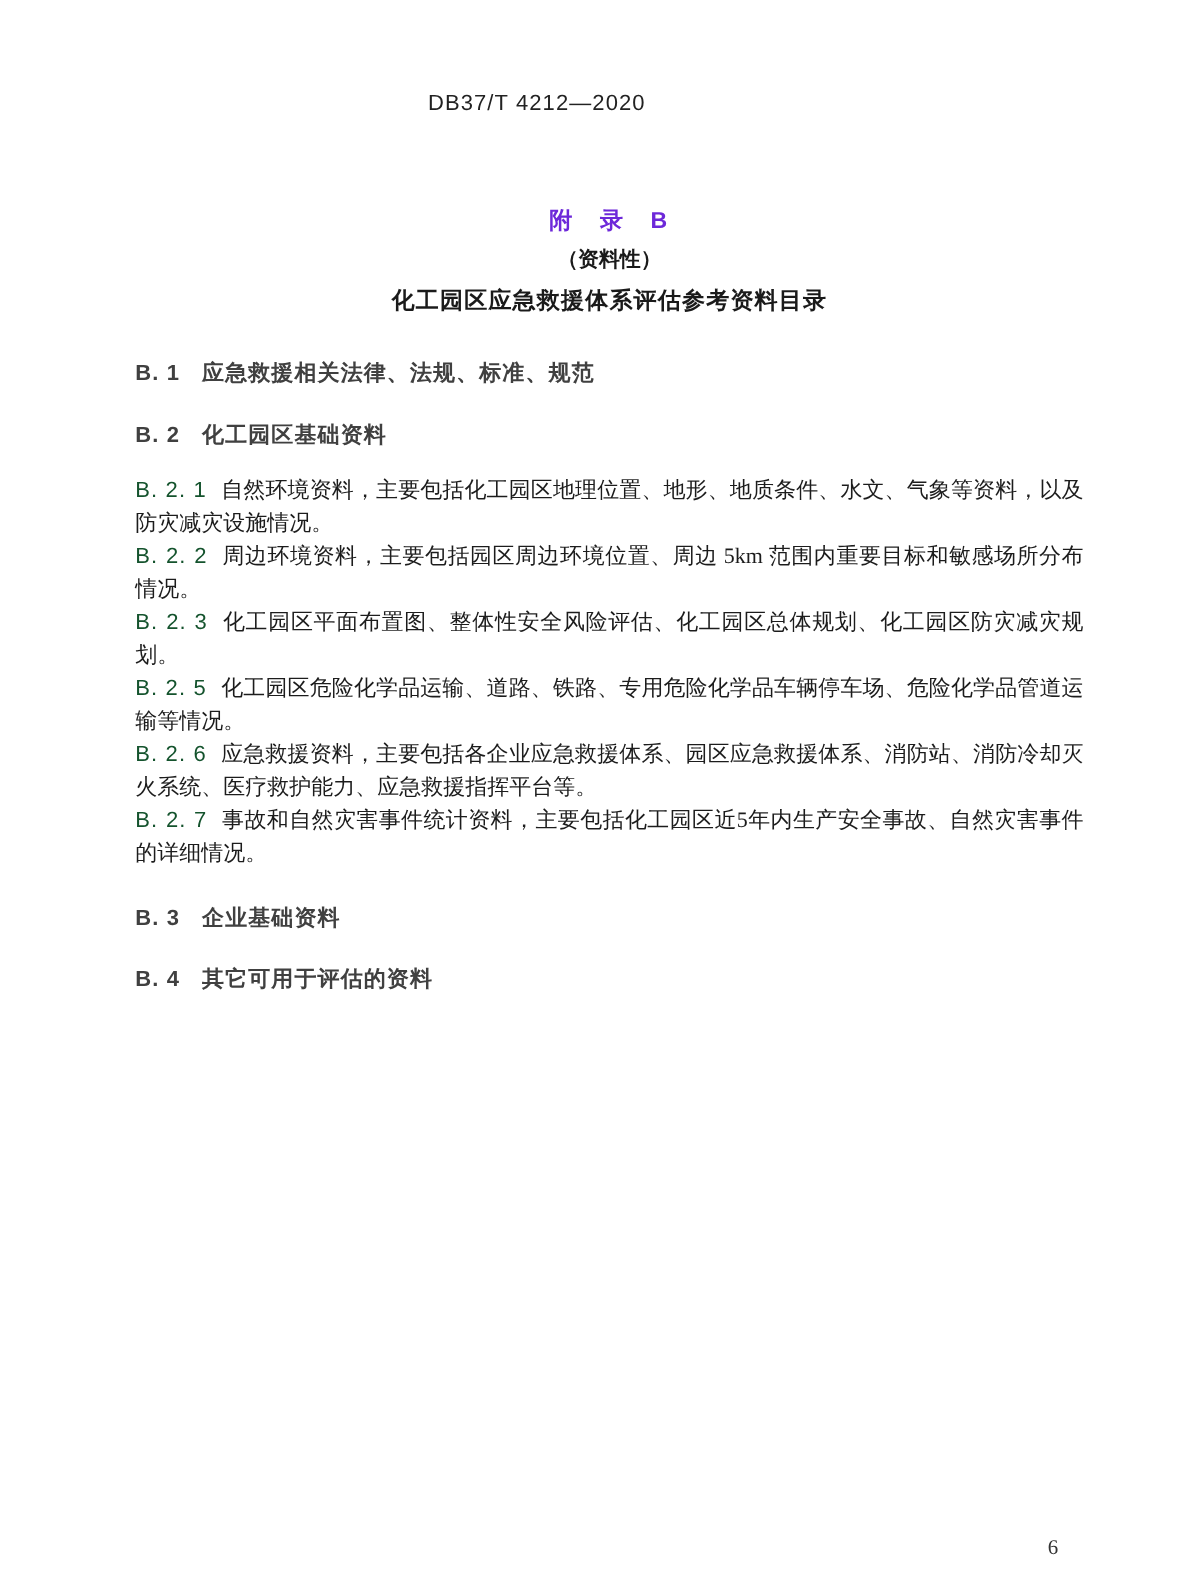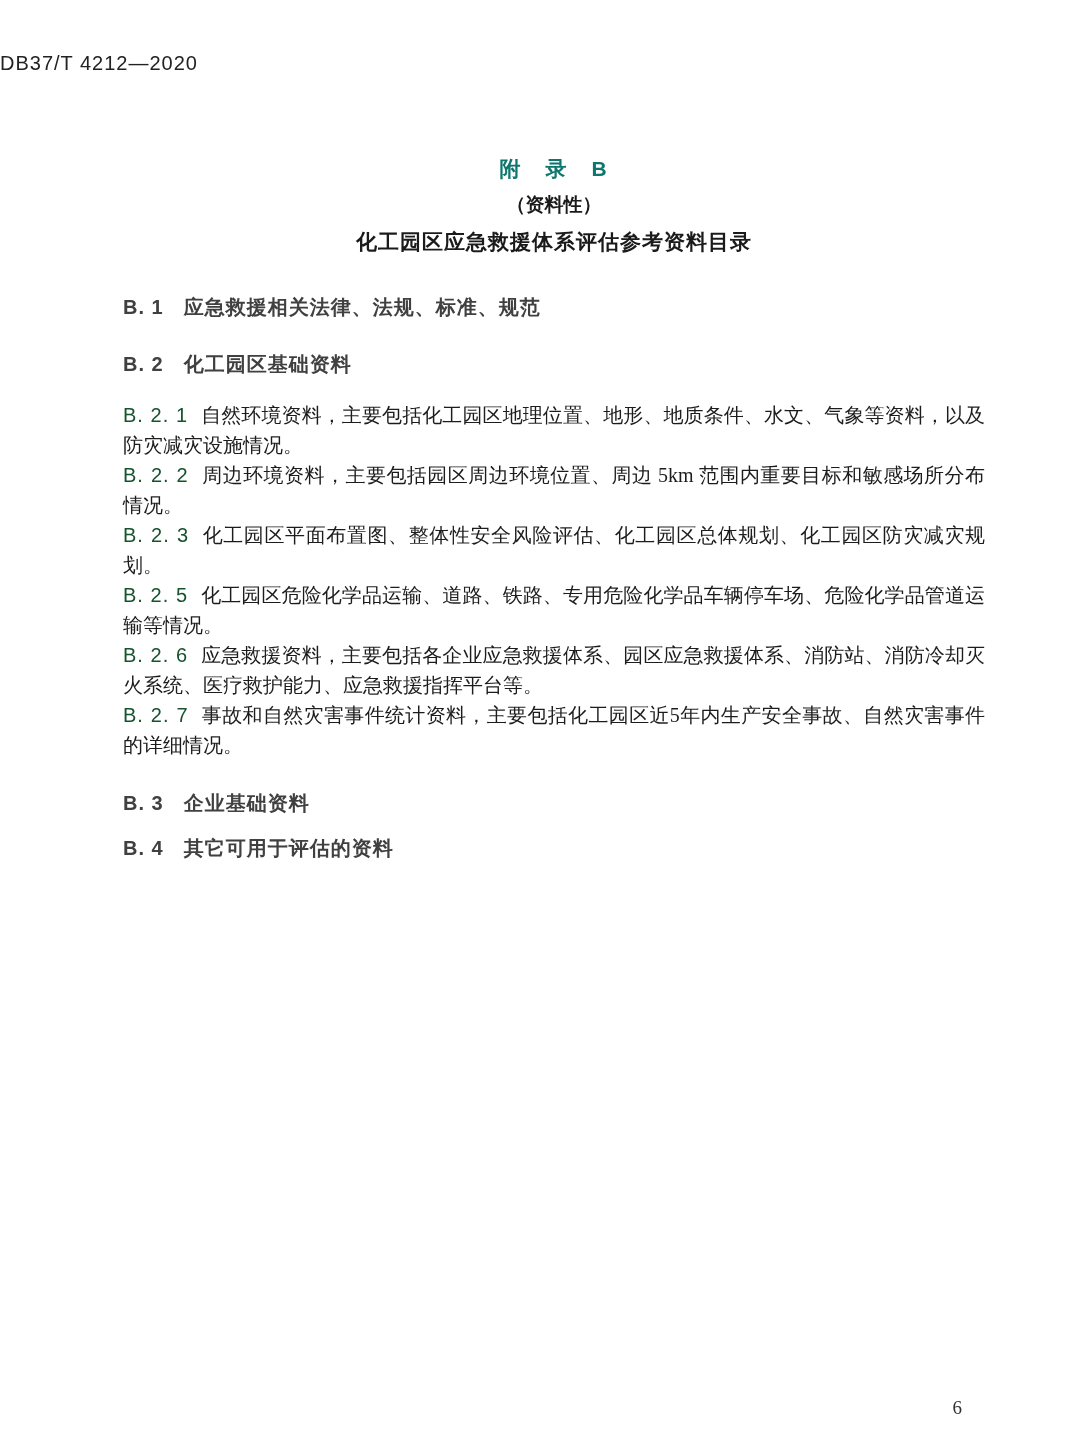--- a/index.html
+++ b/index.html
@@ -10,43 +10,43 @@
     height: 1435px;
     margin: 0 auto;
     background: #ffffff;
     color: #1c1c1c;
     font-family: "Liberation Serif", "DejaVu Serif", serif;
     overflow: hidden;
   }
 
   
   .header {
-    padding: 52px 104px 0 0;
-    text-align: left;
+    padding: 83px 104px 0 0;
+    text-align: center;
   }
   .std-code {
     font-family: "Liberation Sans", "DejaVu Sans", sans-serif;
     font-size: 20px;
     letter-spacing: 1px;
     color: #222;
   }
 
   .content {
     padding: 0 95px 0 123px; 
   }
 
   
   .t1 {
     margin: 80px 0 0 0;
     text-align: center;
     font-family: "Liberation Sans", "DejaVu Sans", sans-serif;
     font-weight: bold;
     font-size: 21px;
     letter-spacing: 2px;
-    color: #0f766e;
+    color: #6d28d9;
   }
   .t2 {
     margin: 9px 0 0 0;
     text-align: center;
     font-family: "Liberation Sans", "DejaVu Sans", sans-serif;
     font-weight: bold;
     font-size: 19px;
     color: #1a1a1a;
   }
   .t3 {
@@ -66,21 +66,21 @@
     font-weight: bold;
     font-size: 20px;
     color: #404040;
   }
   .sec-num { margin-right: 20px; letter-spacing: 1px; }
   .sec-title { letter-spacing: 1px; }
 
   .sec.b1 { margin-top: 38px; }
   .sec.b2 { margin-top: 30px; }
   .sec.b3 { margin-top: 30px; }
-  .sec.b4 { margin-top: 18px; }
+  .sec.b4 { margin-top: 28px; }
 
   
   .items { margin-top: 22px; }
   .items.b3 { margin-top: 24px; }
   .item {
     margin: 0;
     font-size: 20px;
     line-height: 30px;
     text-align: justify;
     color: #1c1c1c;

